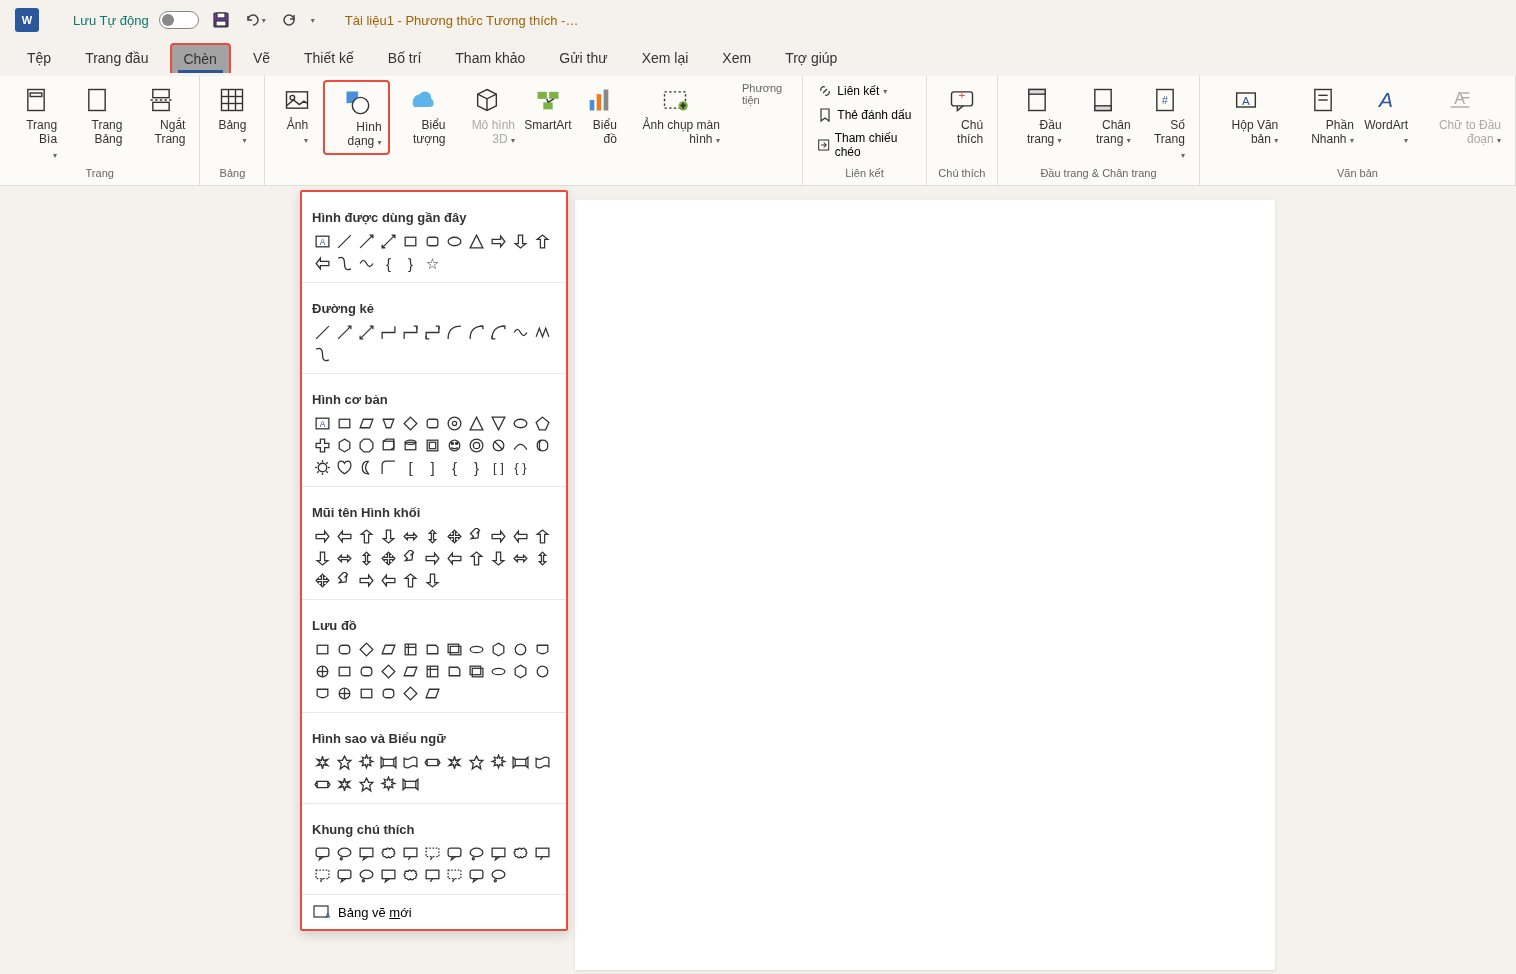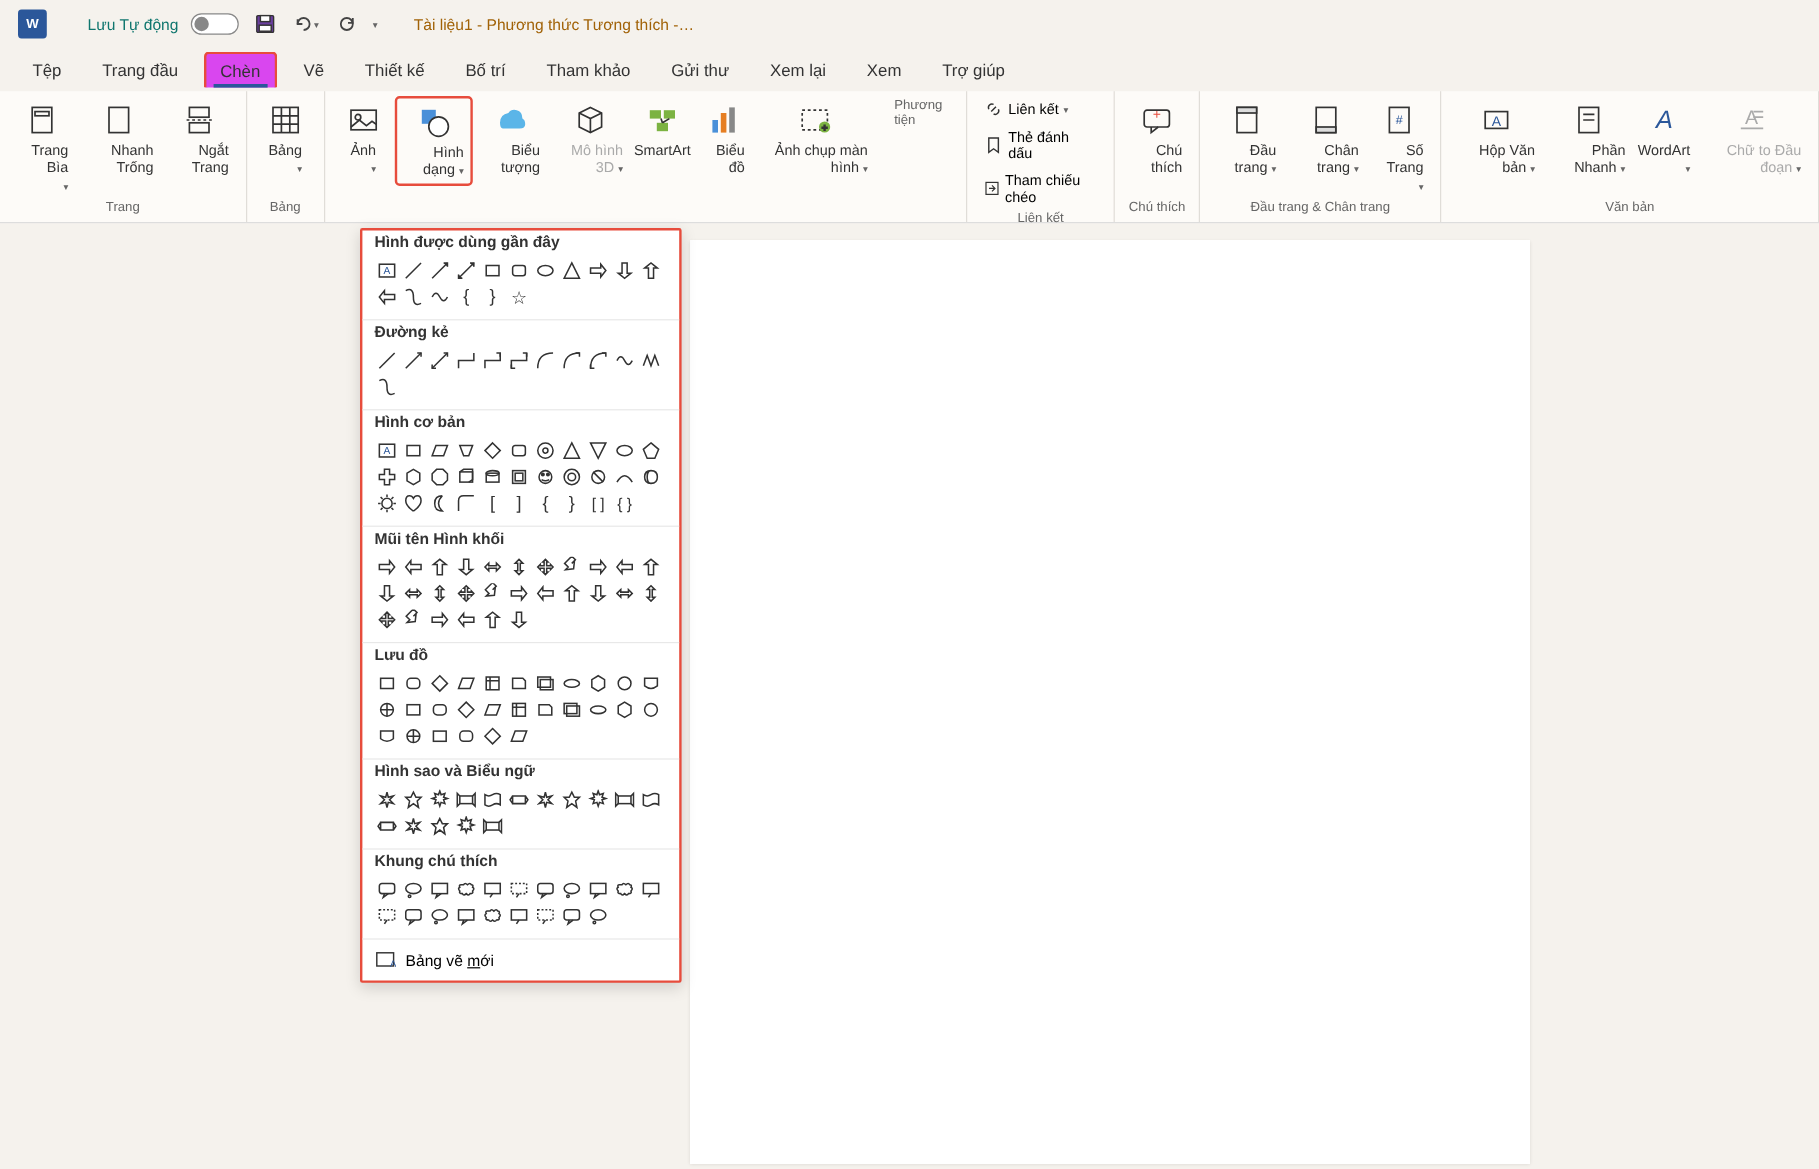--- a/index.html
+++ b/index.html
@@ -10,38 +10,38 @@
 .autosave-label { font-size: 13px; color: #0f766e; margin-left: 24px; }
 .toggle { width: 40px; height: 18px; border-radius: 9px; border: 1px solid #888; background: #fff; position: relative; }
 .toggle::after { content: ''; width: 12px; height: 12px; border-radius: 50%; background: #888; position: absolute; left: 2px; top: 2px; }
 .qat-btn { width: 24px; height: 24px; display: flex; align-items: center; justify-content: center; color: #6b3fa0; }
 .doc-title { font-size: 13px; color: #a16207; margin-left: 20px; }
 .search-box { margin-left: 60px; width: 450px; height: 30px; border: 1px solid #ccc; border-radius: 4px; background: #fff; display: flex; align-items: center; padding: 0 10px; gap: 8px; }
 .search-box input { border: none; outline: none; flex: 1; font-size: 13px; color: #666; }
 
 .tabs { display: flex; align-items: center; height: 36px; padding: 0 15px; gap: 10px; background: #f5f2ed; }
 .tab { padding: 6px 12px; font-size: 14px; color: #333; cursor: pointer; border-radius: 4px 4px 0 0; }
-.tab.active { background: #d946ef; border: 2px solid #e74c3c; border-bottom: none; position: relative; padding-left: 11px; }
+.tab.active { background: #a3a3a3; border: 2px solid #e74c3c; border-bottom: none; position: relative; padding-left: 11px; }
 .tab.active::after { content: ''; position: absolute; bottom: 0; left: 10%; width: 80%; height: 3px; background: #2b579a; }
 
 .ribbon { display: flex; background: #fdfbf8; height: 110px; border-bottom: 1px solid #ddd; }
 .ribbon-group { display: flex; flex-direction: column; align-items: center; padding: 4px 8px; border-right: 1px solid #e0ddd8; }
 .ribbon-group-content { display: flex; gap: 2px; flex: 1; align-items: flex-start; }
 .ribbon-group-label { font-size: 11px; color: #666; padding: 2px 0; }
 .ribbon-btn { display: flex; flex-direction: column; align-items: center; justify-content: flex-start; padding: 4px 6px; cursor: pointer; border-radius: 3px; min-width: 48px; }
 .ribbon-btn.highlighted { border: 2px solid #e74c3c; border-radius: 4px; }
 .ribbon-btn-icon { width: 32px; height: 32px; display: flex; align-items: center; justify-content: center; font-size: 24px; color: #444; }
 .ribbon-btn-label { font-size: 12px; color: #333; text-align: right; line-height: 1.2; margin-top: 2px; }
 .ribbon-btn.disabled .ribbon-btn-label, .ribbon-btn.disabled .ribbon-btn-icon { color: #aaa; }
 .ribbon-small-btn { display: flex; align-items: center; gap: 4px; padding: 3px 6px; font-size: 12px; cursor: pointer; }
 .ribbon-col { display: flex; flex-direction: column; gap: 2px; }
 .chevron { font-size: 8px; color: #666; }
 
 .shapes-dropdown { position: absolute; left: 300px; top: 190px; width: 268px; background: #fff; border: 2px solid #e74c3c; border-radius: 2px; box-shadow: 0 4px 12px rgba(0,0,0,0.15); z-index: 100; }
-.shape-category { border-bottom: 1px solid #e8e8e8; padding: 2px 10px 8px; }
+.shape-category { border-bottom: 1px solid #e8e8e8; padding: 18px 10px 8px; }
 .shape-category:last-child { border-bottom: none; }
 .shape-cat-label { font-size: 13px; font-weight: 600; color: #333; margin-bottom: 6px; }
 .shape-row { display: flex; flex-wrap: wrap; gap: 1px; }
 .shape-item { width: 21px; height: 21px; display: flex; align-items: center; justify-content: center; cursor: pointer; font-size: 15px; color: #333; }
 .shape-item svg { width: 17px; height: 17px; }
 .new-canvas { display: flex; align-items: center; gap: 8px; padding: 8px 10px; font-size: 13px; cursor: pointer; }
 .new-canvas u { text-decoration: underline; }
 
 .document-area { position: absolute; left: 575px; top: 200px; width: 700px; height: 770px; background: #fff; box-shadow: 0 1px 3px rgba(0,0,0,0.1); }
 
@@ -104,21 +104,21 @@
             </svg>
           </div>
           <div class="ribbon-btn-label"><span>Trang Bìa</span><br><span class="chevron">▾</span></div>
         </div>
       <div class="ribbon-btn">
           <div class="ribbon-btn-icon">
             <svg viewBox="0 0 24 24" width="28" height="28">
               <rect x="5" y="3" width="14" height="18"></rect>
             </svg>
           </div>
-          <div class="ribbon-btn-label">Nhanh Trống</div>
+          <div class="ribbon-btn-label">Trang Bảng</div>
         </div>
       <div class="ribbon-btn">
           <div class="ribbon-btn-icon">
             <svg viewBox="0 0 24 24" width="28" height="28">
               <rect x="5" y="3" width="14" height="7"></rect>
               <rect x="5" y="14" width="14" height="7"></rect>
               <line x1="3" y1="12" x2="21" y2="12" stroke-dasharray="2"></line>
             </svg>
           </div>
           <div class="ribbon-btn-label">Ngắt Trang</div>

